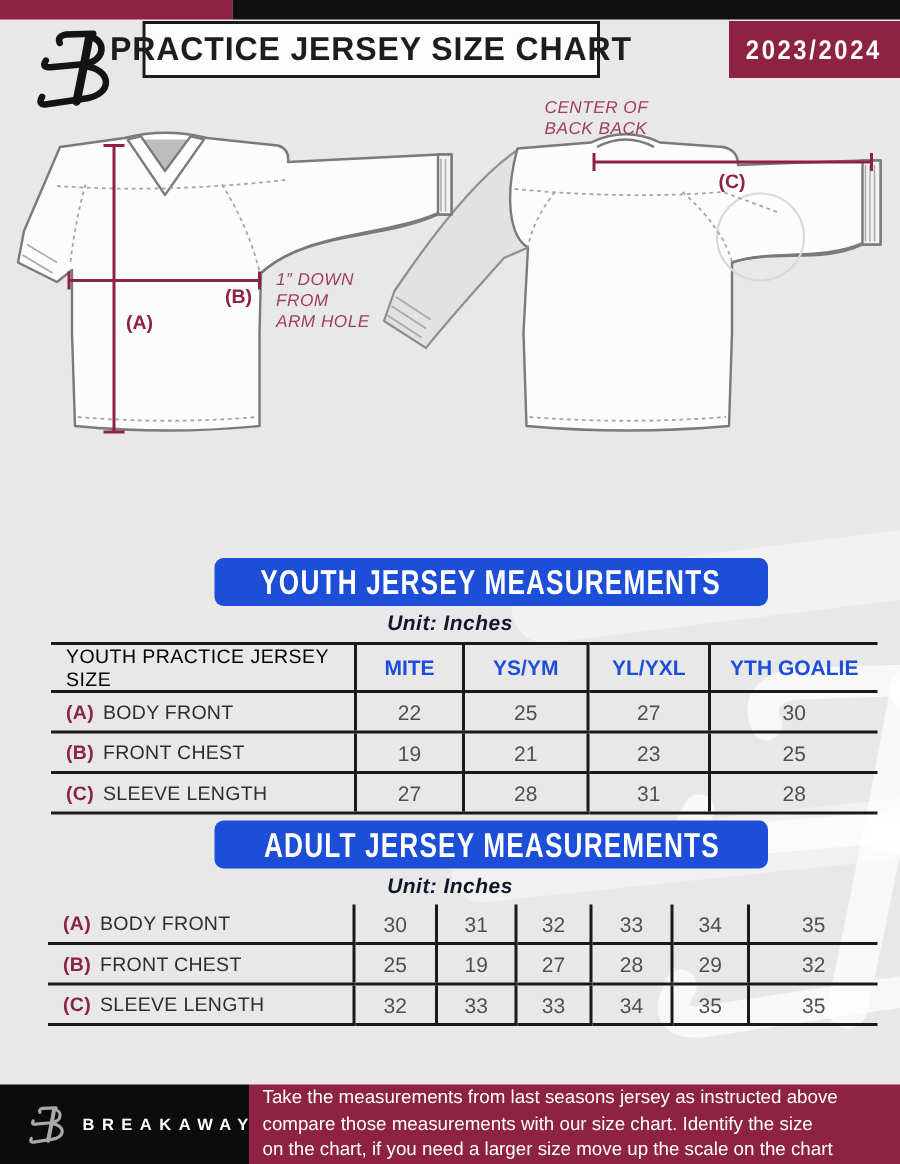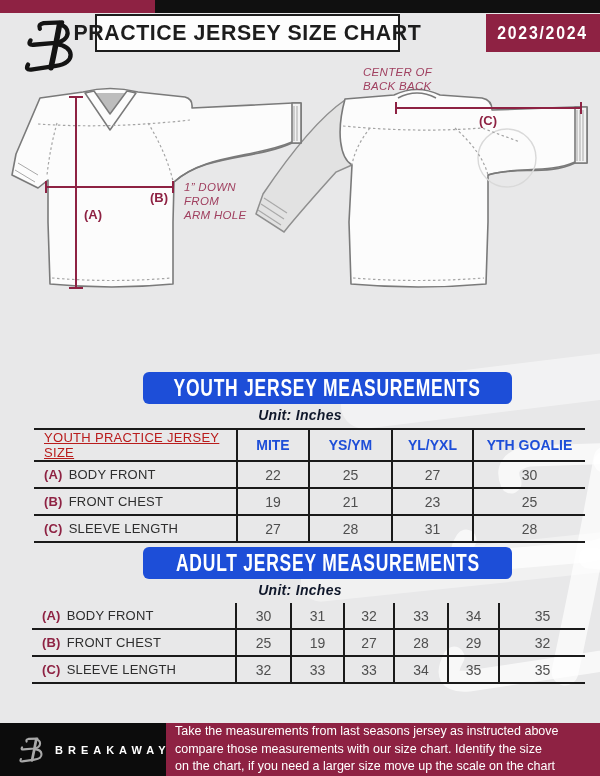--- a/index.html
+++ b/index.html
@@ -33,21 +33,21 @@
   
   .banner{height:32px;background:#1d4ed8;border-radius:6px;display:flex;align-items:center;justify-content:center;
           left:143px;width:369px;}
   .banner span{color:#fff;font-weight:bold;font-size:23px;letter-spacing:1px;white-space:nowrap;transform:scaleX(.76);}
   .unit{width:600px;text-align:center;font-style:italic;font-size:14px;color:#0f172a;font-weight:bold;letter-spacing:.3px;}
 
   
   table{border-collapse:collapse;position:absolute;table-layout:fixed;background:transparent;}
   th,td{padding:0;margin:0;border-bottom:2px solid #1a1a1a;height:25px;}
   tr.hdr th{border-top:2px solid #1a1a1a;height:27px;}
-  .sizehdr{font-size:13px;color:#b91c1c;font-weight:normal;text-align:left;padding-left:10px;letter-spacing:.3px;text-decoration:underline;}
+  .sizehdr{font-size:13px;color:#000000;font-weight:normal;text-align:left;padding-left:10px;letter-spacing:.3px;}
   .colhdr{font-size:14px;color:#1d4ed8;font-weight:bold;text-align:center;}
   td.vl,th.vl{border-left:2px solid #1a1a1a;}
   .rowlabel{text-align:left;padding-left:10px;font-size:13px;color:#2e2e2e;letter-spacing:.2px;}
   .rowlabel b{color:#8e2243;margin-right:6px;}
   td.val{text-align:center;font-size:14px;color:#4f4f4f;}
 
   
   .footer-black{left:0;top:723px;width:166px;height:53px;background:#0c0c0c;display:flex;align-items:center;}
   .logo-foot{width:30px;height:30px;margin-left:17px;color:#a9a9a9;flex:none;}
   .brand{color:#fff;font-size:11px;font-weight:bold;letter-spacing:5px;margin-left:8px;white-space:nowrap;}

